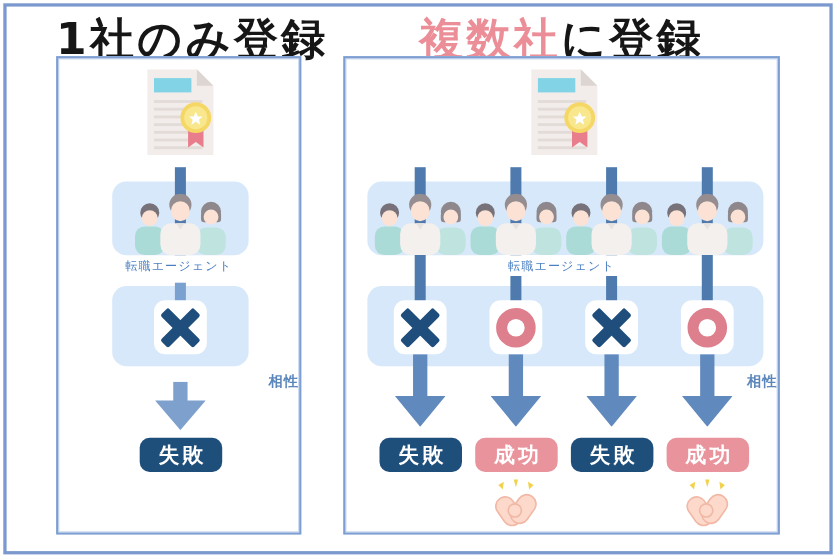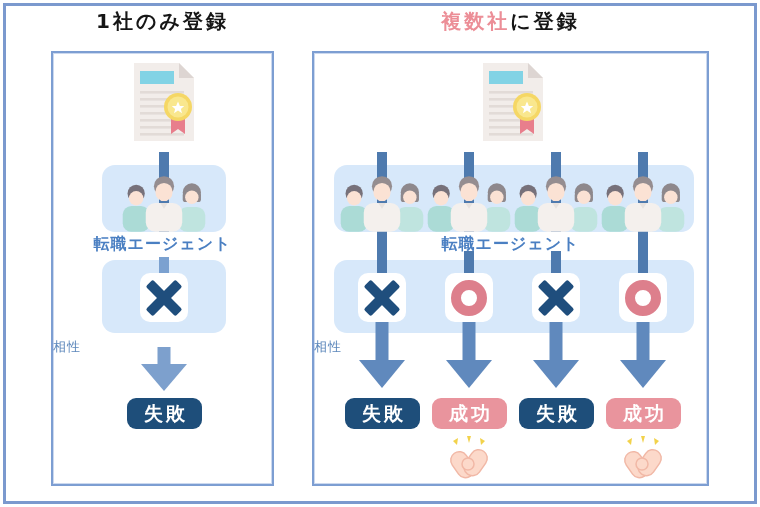--- a/index.html
+++ b/index.html
@@ -1,42 +1,42 @@
 <!DOCTYPE html>
 <html><head>
 <meta charset="utf-8">
 <style>
   html,body{margin:0;padding:0;background:#fff;}
   .canvas{position:relative;width:760px;height:507px;background:#fff;overflow:hidden;
           font-family:"DejaVu Sans","Liberation Sans",sans-serif;}
   .frame{position:absolute;inset:3px;border:3px solid #7b99ce;pointer-events:none;}
   
-  .title{position:absolute;top:8px;text-align:center;font-size:20px;font-weight:800;
+  .title{position:absolute;top:8px;text-align:center;font-size:40px;font-weight:800;
          color:#161616;letter-spacing:3px;white-space:nowrap;}
   .title-left{left:51px;width:223px;}
   .title-right{left:312px;width:397px;}
   
   .panel{position:absolute;top:51px;height:435px;background:#fff;border:2px solid #7d9ed2;
          box-shadow:inset 0 0 0 1px #ccd9ef;box-sizing:border-box;}
   .panel-left{left:51px;width:223px;}
   .panel-right{left:312px;width:397px;}
   
   .doc{position:absolute;top:10px;width:64px;height:78px;z-index:3;}
   .panel-left .doc{left:79px;} .panel-right .doc{left:167px;}
   .bluebox{position:absolute;background:#d7e8fa;border-radius:13px;z-index:1;}
   .stem{position:absolute;width:10px;z-index:2;background:#4e7aae;}
   .people{position:absolute;top:123px;width:96px;height:56px;z-index:3;}
   .agent-label{position:absolute;top:181px;left:0;width:100%;text-align:center;z-index:5;
-               font-size:16px;font-weight:700;letter-spacing:1px;color:#4a7fc2;}
+               font-size:11px;font-weight:400;letter-spacing:1px;color:#4a7fc2;}
   .pill{position:absolute;top:179px;left:131px;width:134px;height:19px;background:#fff;
         border-radius:10px;z-index:4;}
   .square{position:absolute;top:220px;width:48px;height:49px;background:#fff;border-radius:10px;
           z-index:3;display:flex;align-items:center;justify-content:center;}
-  .compat-label{position:absolute;top:285px;left:0;width:100%;text-align:left;z-index:3;
-                font-size:13px;font-weight:400;letter-spacing:1px;color:#5c87bb;}
+  .compat-label{position:absolute;top:285px;left:0;width:100%;text-align:right;z-index:3;
+                font-size:13px;font-weight:700;letter-spacing:1px;color:#5c87bb;}
   .badge{position:absolute;top:345px;width:75px;height:31px;border-radius:9px;z-index:3;
          display:flex;align-items:center;justify-content:center;color:#fff;font-weight:700;
          font-size:19px;letter-spacing:3px;text-indent:3px;}
   .arrow-svg{position:absolute;z-index:3;display:block;}
   
   .cross{position:relative;width:36px;height:36px;--c:#1f4e7d;}
   .cross::before,.cross::after{content:"";position:absolute;left:50%;top:50%;width:42px;height:10px;
         background:var(--c);border-radius:2px;}
   .cross::before{transform:translate(-50%,-50%) rotate(45deg);}
   .cross::after{transform:translate(-50%,-50%) rotate(-45deg);}

